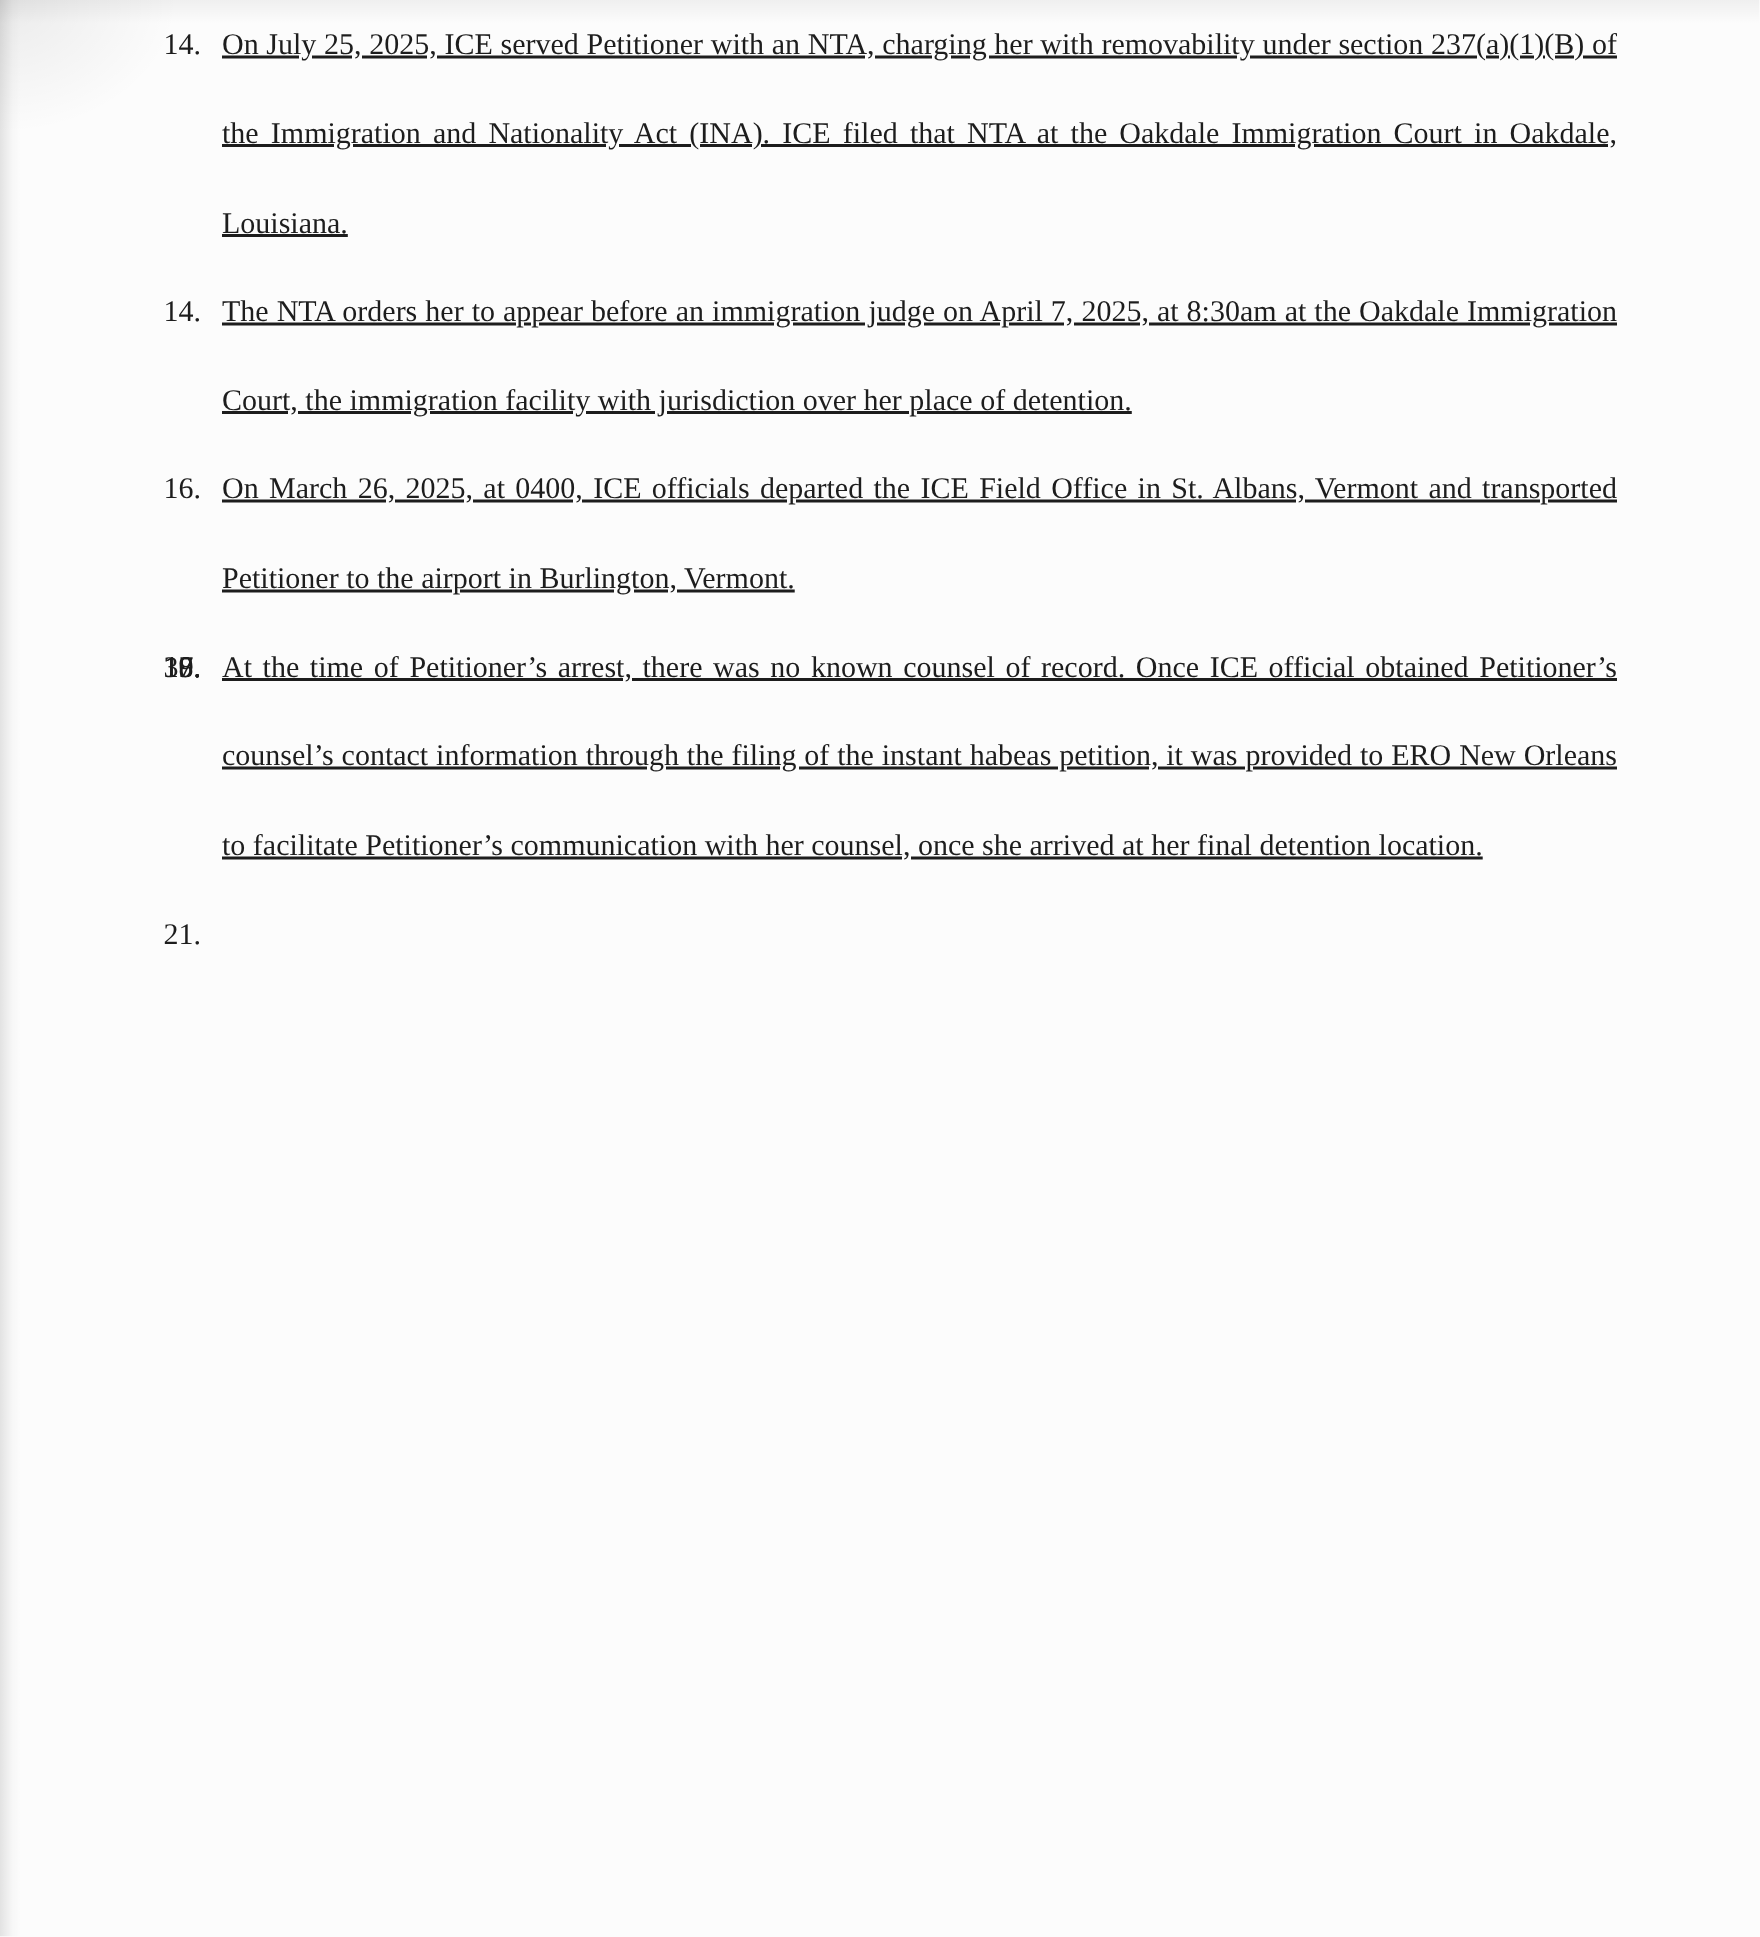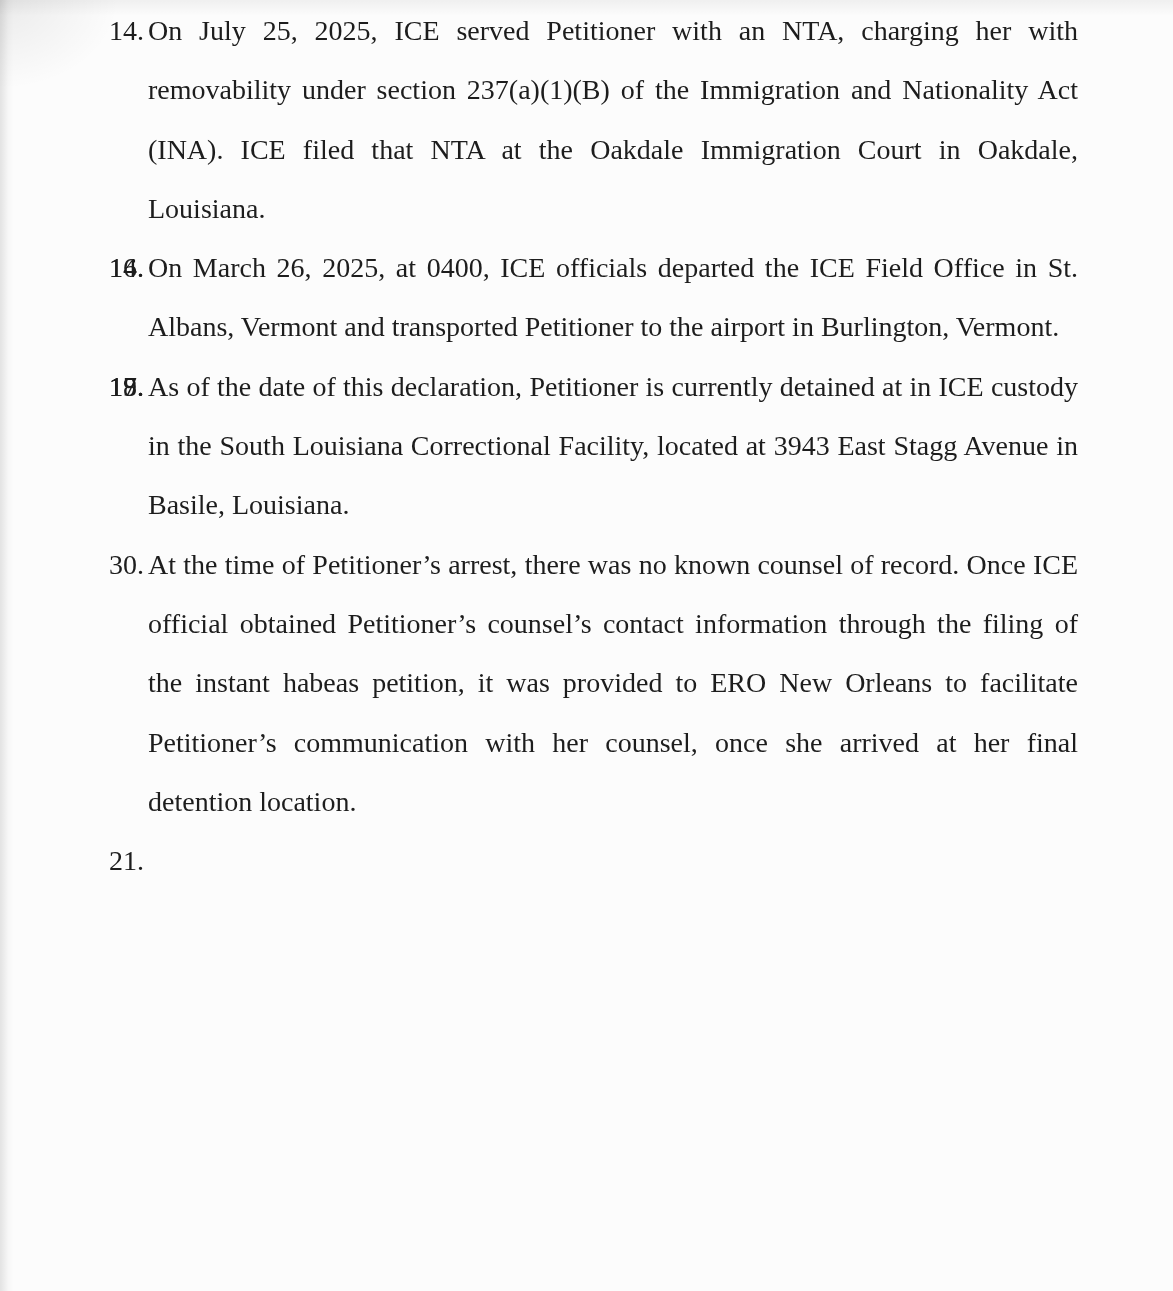--- a/index.html
+++ b/index.html
@@ -44,22 +44,23 @@
     width: 1173px;
     padding-top: 1px;
     box-sizing: border-box;
   }
   .para {
     position: relative;
     margin: 0;
     padding-left: 148px;  
     width: 930px;         
     box-sizing: content-box;
-    font-size: 28px;
+    font-size: 20px;
     line-height: 59.3px;
+    text-decoration: underline;
   }
   .para-num {
     position: absolute;
     left: 109px;
     top: 0;
     line-height: 59.3px;
     white-space: nowrap;
   }
   .para-text {
     display: block;
@@ -76,38 +77,38 @@
 
 <div class="doc">
 
   <div class="para">
     <span class="para-num">14.</span>
     <div class="para-text">On July 25, 2025, ICE served Petitioner with an NTA, charging her with removability under section 237(a)(1)(B) of the Immigration and Nationality Act (INA). ICE filed that NTA at the Oakdale Immigration Court in Oakdale, Louisiana.</div>
   </div>
 
   <div class="para">
     <span class="para-num">14.</span>
+    <div class="para-text">The NTA orders her to appear before an immigration judge on April 7, 2025, at 8:30am at the Oakdale Immigration Court, the immigration facility with jurisdiction over her place of detention.</div>
   </div>
 
   <div class="para">
     <span class="para-num">16.</span>
     <div class="para-text">On March 26, 2025, at 0400, ICE officials departed the ICE Field Office in St. Albans, Vermont and transported Petitioner to the airport in Burlington, Vermont.</div>
   </div>
 
   <div class="para">
     <span class="para-num">17.</span>
   </div>
 
   <div class="para">
     <span class="para-num">18.</span>
   </div>
 
   <div class="para">
     <span class="para-num">19.</span>
-    <div class="para-text">As of the date of this declaration, Petitioner is currently detained at in ICE custody in the South Louisiana Correctional Facility, located at 3943 East Stagg Avenue in Basile, Louisiana.</div>
   </div>
 
   <div class="para">
     <span class="para-num">30.</span>
     <div class="para-text">At the time of Petitioner’s arrest, there was no known counsel of record. Once ICE official obtained Petitioner’s counsel’s contact information through the filing of the instant habeas petition, it was provided to ERO New Orleans to facilitate Petitioner’s communication with her counsel, once she arrived at her final detention location.</div>
   </div>
 
   <div class="para">
     <span class="para-num">21.</span>
   </div>

